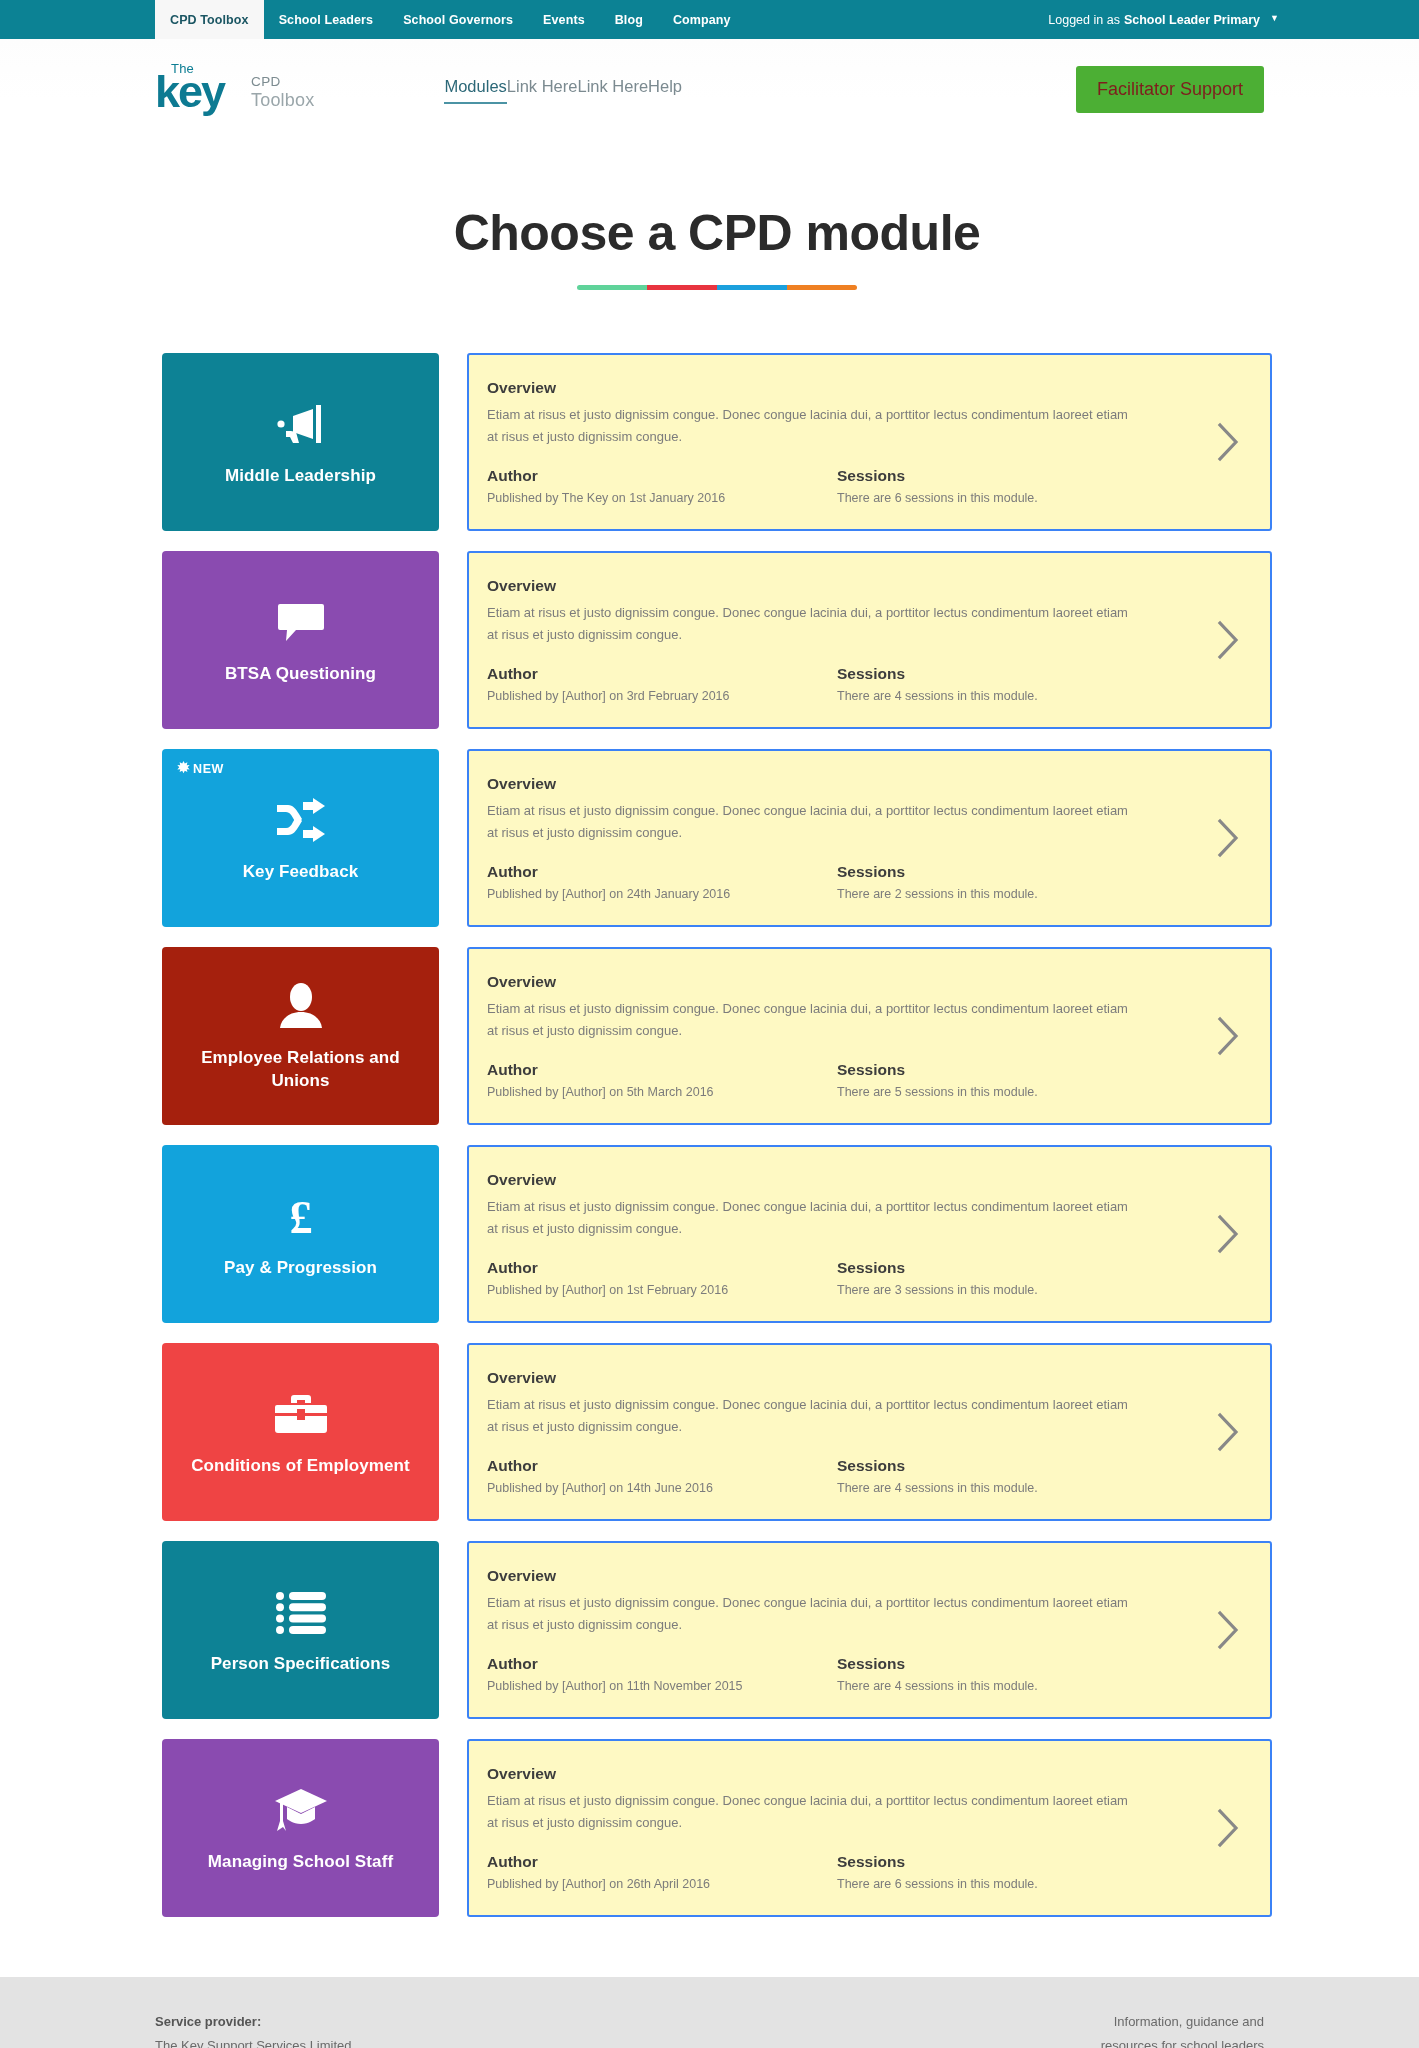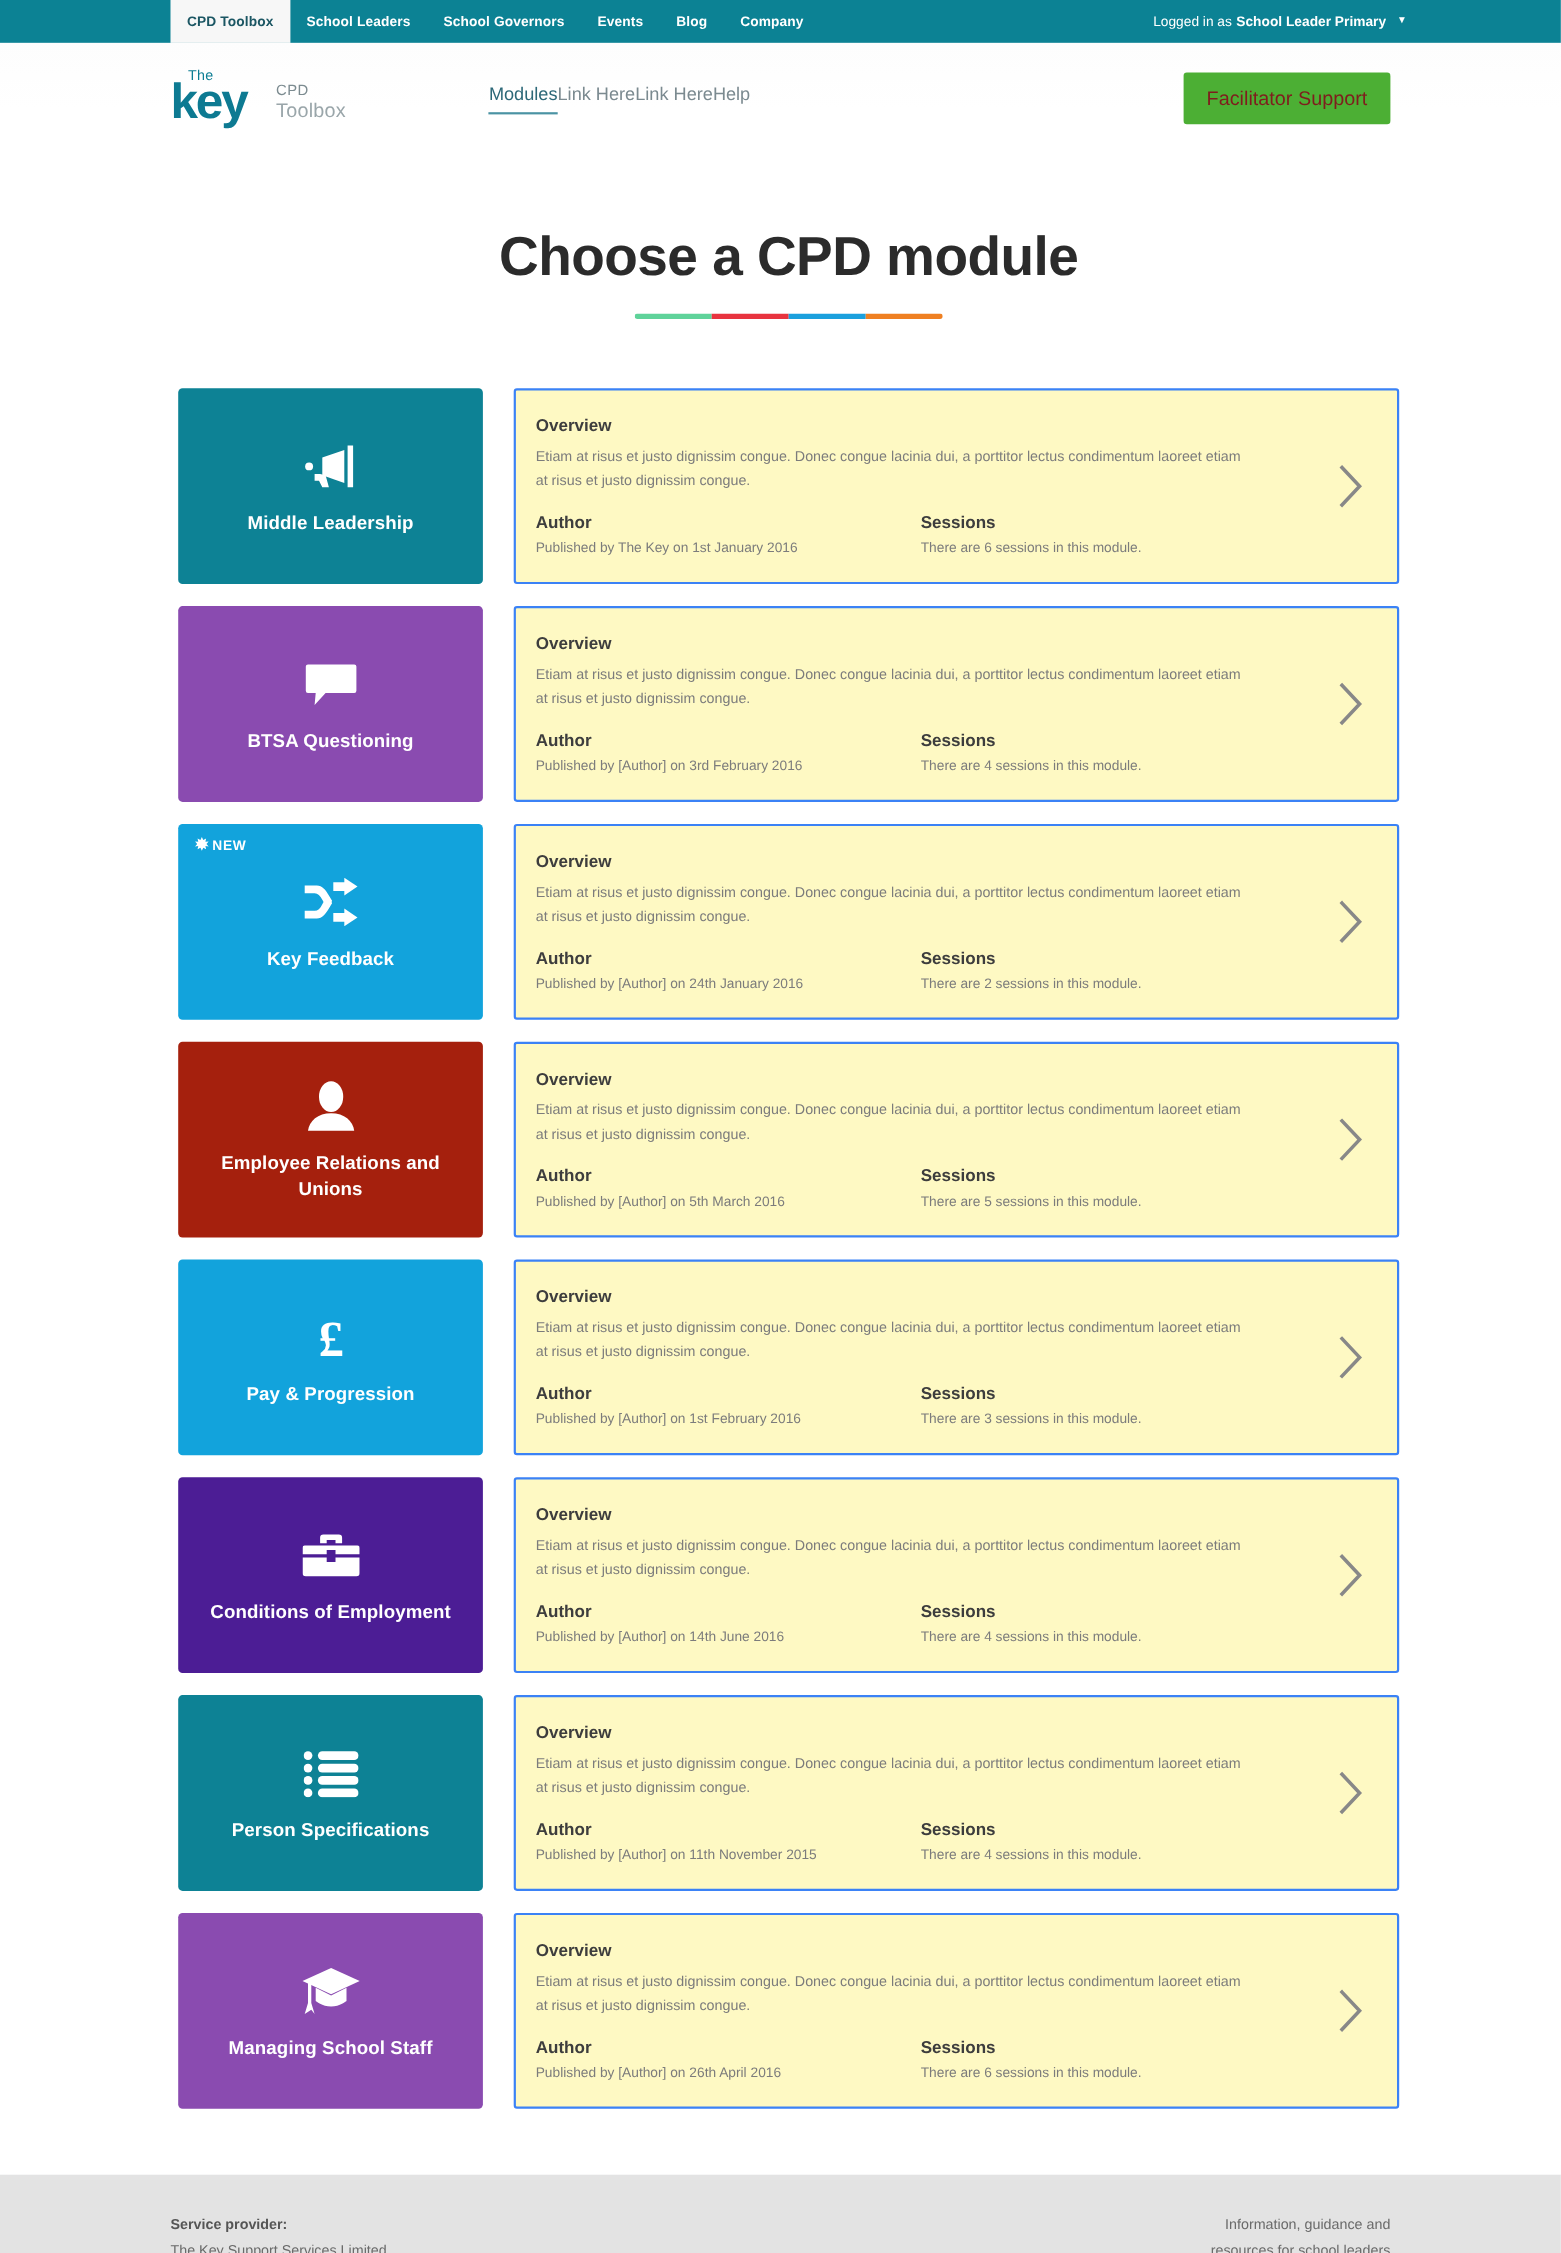--- a/index.html
+++ b/index.html
@@ -483,21 +483,21 @@
             </div>
           </div>
           <div class="chevron">
             <svg width="28" height="42" viewBox="0 0 28 42">
               <polyline points="6,4 22,21 6,38" fill="none" stroke="#888" stroke-width="3.2" stroke-linecap="square"></polyline>
             </svg>
           </div>
         </div>
       </div>
       <div class="module-row">
-        <div class="tile" style="background:#4c1d95">
+        <div class="tile" style="background:#ef4444">
           <div class="tile-icon">
             <svg width="52" height="44" viewBox="0 0 52 44" fill="#fff">
               <path d="M19 3 h14 a3 3 0 0 1 3 3 v5 h-6 V8 h-8 v3 h-6 V6 a3 3 0 0 1 3 -3 Z"></path>
               <path d="M2 13 h48 a2 2 0 0 1 2 2 v6 H30 v-4 h-8 v4 H0 v-6 a2 2 0 0 1 2 -2 Z"></path>
               <path d="M0 24 h22 v4 h8 v-4 h22 v14 a3 3 0 0 1 -3 3 H3 a3 3 0 0 1 -3 -3 Z"></path>
             </svg>
           </div>
           <div class="tile-label">Conditions of Employment</div>
         </div>
         <div class="detail">

